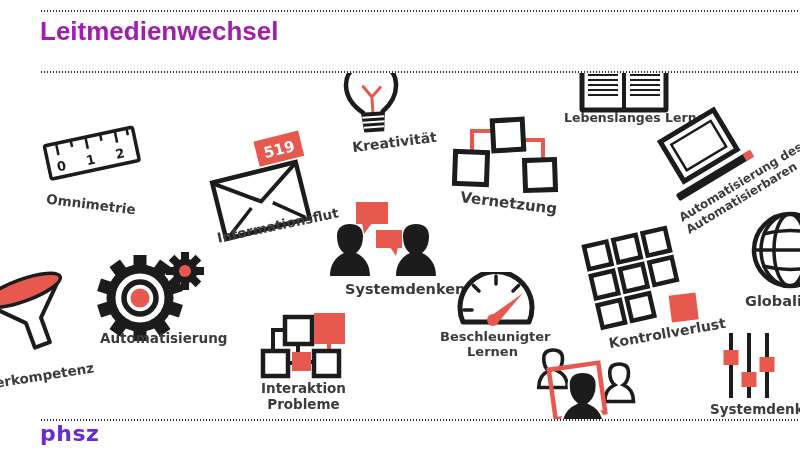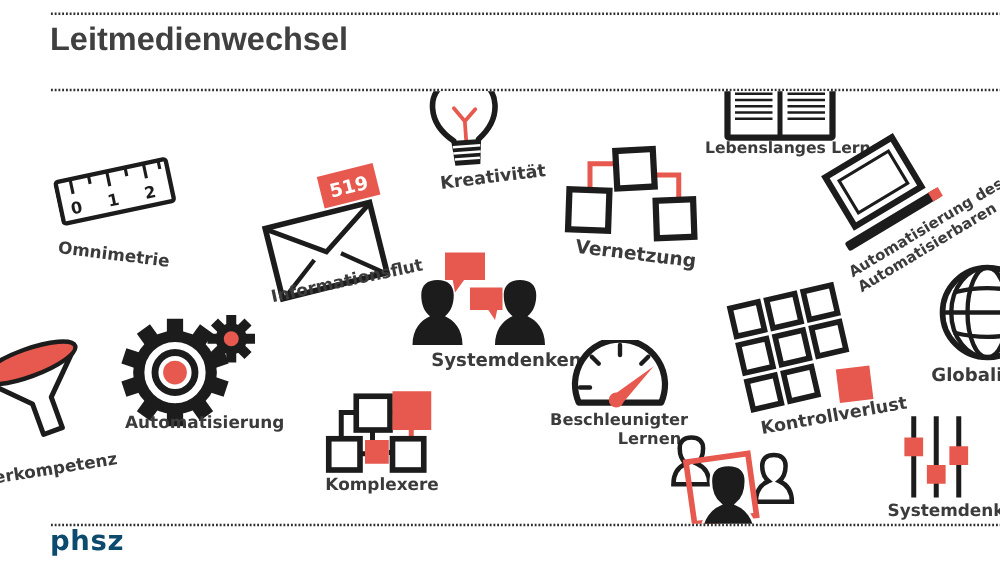--- a/index.html
+++ b/index.html
@@ -4,28 +4,28 @@
 <style>
   html,body{margin:0;padding:0;background:#fff;}
   body{width:800px;height:450px;overflow:hidden;position:relative;
        font-family:"DejaVu Sans",sans-serif;}
   .rule{position:absolute;left:40px;right:0;height:2px;
         background-image:radial-gradient(circle,#2e2e2e 0.8px,transparent 1px);
         background-size:3px 2px;background-repeat:repeat-x;}
   .rule-top{top:10px}.rule-title{top:71px}.rule-bottom{top:419px}
   .title{position:absolute;left:40px;top:16px;margin:0;
          font-family:"Liberation Sans",sans-serif;font-weight:bold;
-         font-size:26px;color:#404040;letter-spacing:0;}
+         font-size:26px;color:#a21caf;letter-spacing:0;}
   .logo{position:absolute;left:40px;top:421px;font-weight:800;font-size:22px;
-        color:#0c4a6e;letter-spacing:.5px;}
+        color:#6d28d9;letter-spacing:.5px;}
   .content{position:absolute;left:0;top:73px;width:800px;height:346px;overflow:hidden;}
   .item{position:absolute;}
   .lbl{position:absolute;color:var(--label);font-weight:600;font-size:13.5px;
        white-space:nowrap;line-height:1.15;}
-  .ctr{text-align:right;}
+  .ctr{text-align:center;}
   
   .sif{stroke:var(--ink);fill:#fff;}
   .si{stroke:var(--ink);fill:none;}
   .fi{fill:var(--ink);}
   .fa{fill:var(--accent);}
   .sa{stroke:var(--accent);fill:none;}
   .sw{stroke:#fff;fill:none;}
   svg text{font-family:"DejaVu Sans",sans-serif;font-weight:bold;}
   
   #ic-ruler{left:45px;top:60px;transform:rotate(-12deg);}
@@ -205,21 +205,22 @@
       <line x1="56" y1="20" x2="58" y2="20"></line>
     </g>
     <line x1="73" y1="34" x2="73" y2="41" class="sa" stroke-width="4"></line>
     <rect x="29" y="7" width="27" height="27" class="sif" stroke-width="4.5"></rect>
     <rect x="58" y="3" width="31" height="31" class="fa"></rect>
     <rect x="7" y="41" width="25" height="25" class="sif" stroke-width="4.5"></rect>
     <rect x="36" y="42" width="19" height="19" class="fa"></rect>
     <rect x="58" y="41" width="25" height="25" class="sif" stroke-width="4.5"></rect>
   </svg>
   <div id="lb-komplex" class="lbl ctr">
-    <span style="display:block">Komplexere</span>
+    <span style="display:block">Interaktion</span>
+    <span style="display:block">Probleme</span>
   </div>
 
   <svg id="ic-speedo" class="item" width="88" height="58">
     <path d="M11,50 A36,36 0 1 1 77,50 Z" class="sif" stroke-width="5" stroke-linejoin="round"></path>
     <g class="si" stroke-width="3.5" stroke-linecap="round">
       <line x1="12" y1="38" x2="20" y2="38"></line>
       <line x1="21.4" y1="13.4" x2="27" y2="19"></line>
       <line x1="44" y1="4" x2="44" y2="12"></line>
       <line x1="66.6" y1="13.4" x2="61" y2="19"></line>
     </g>

